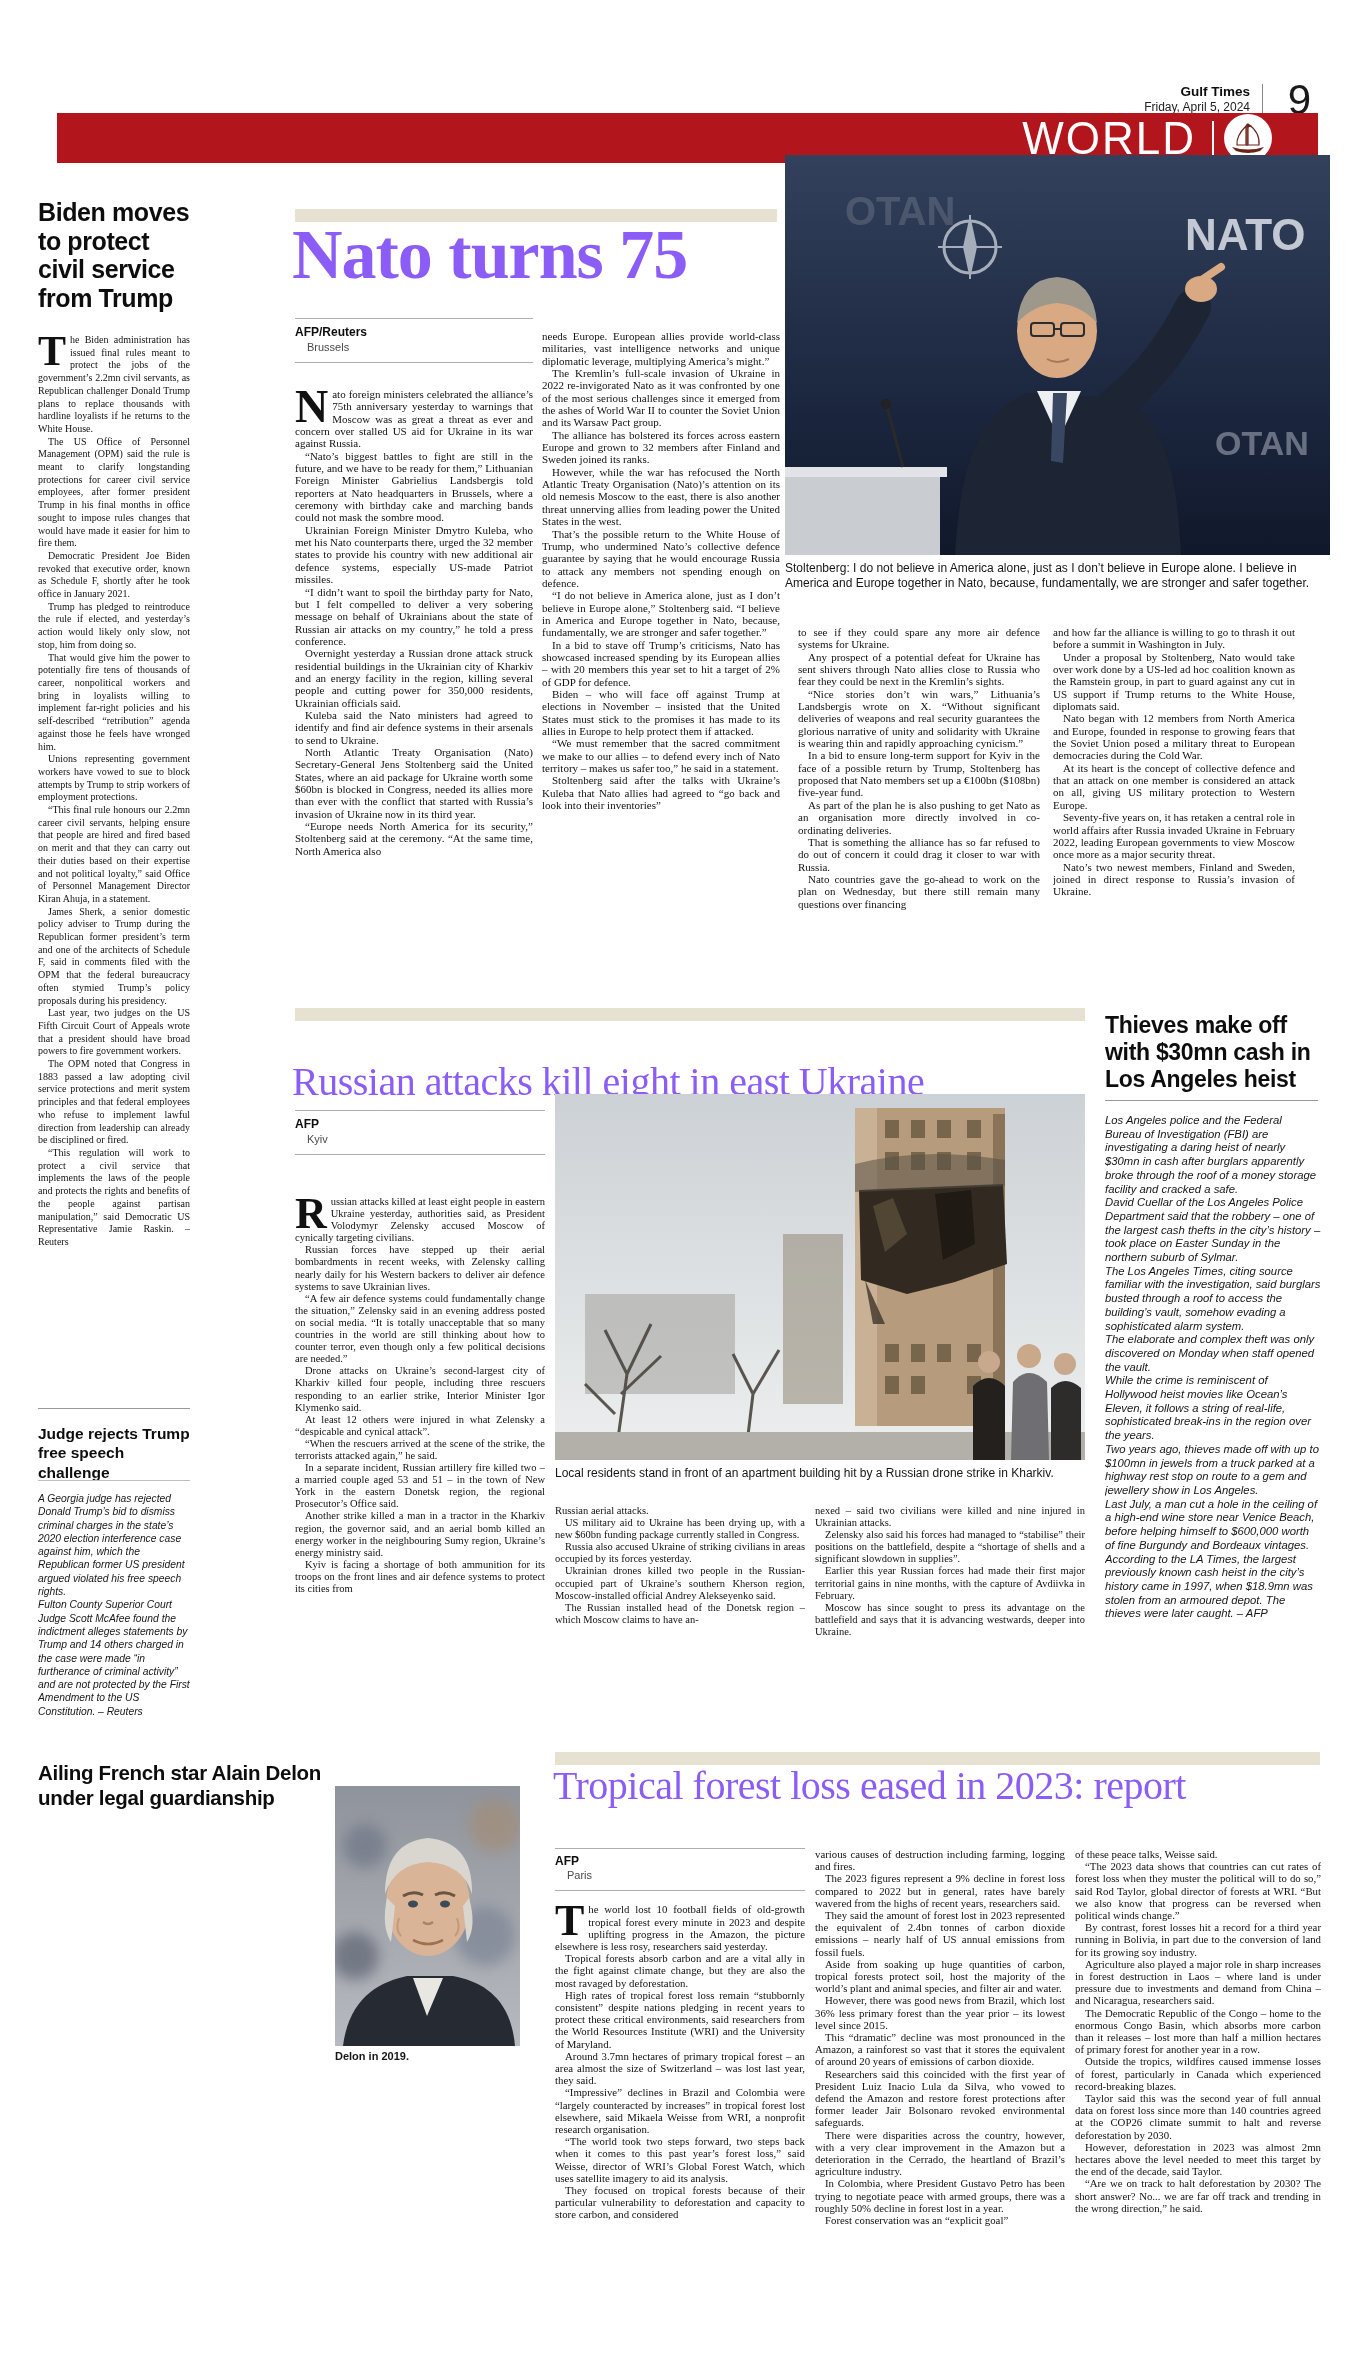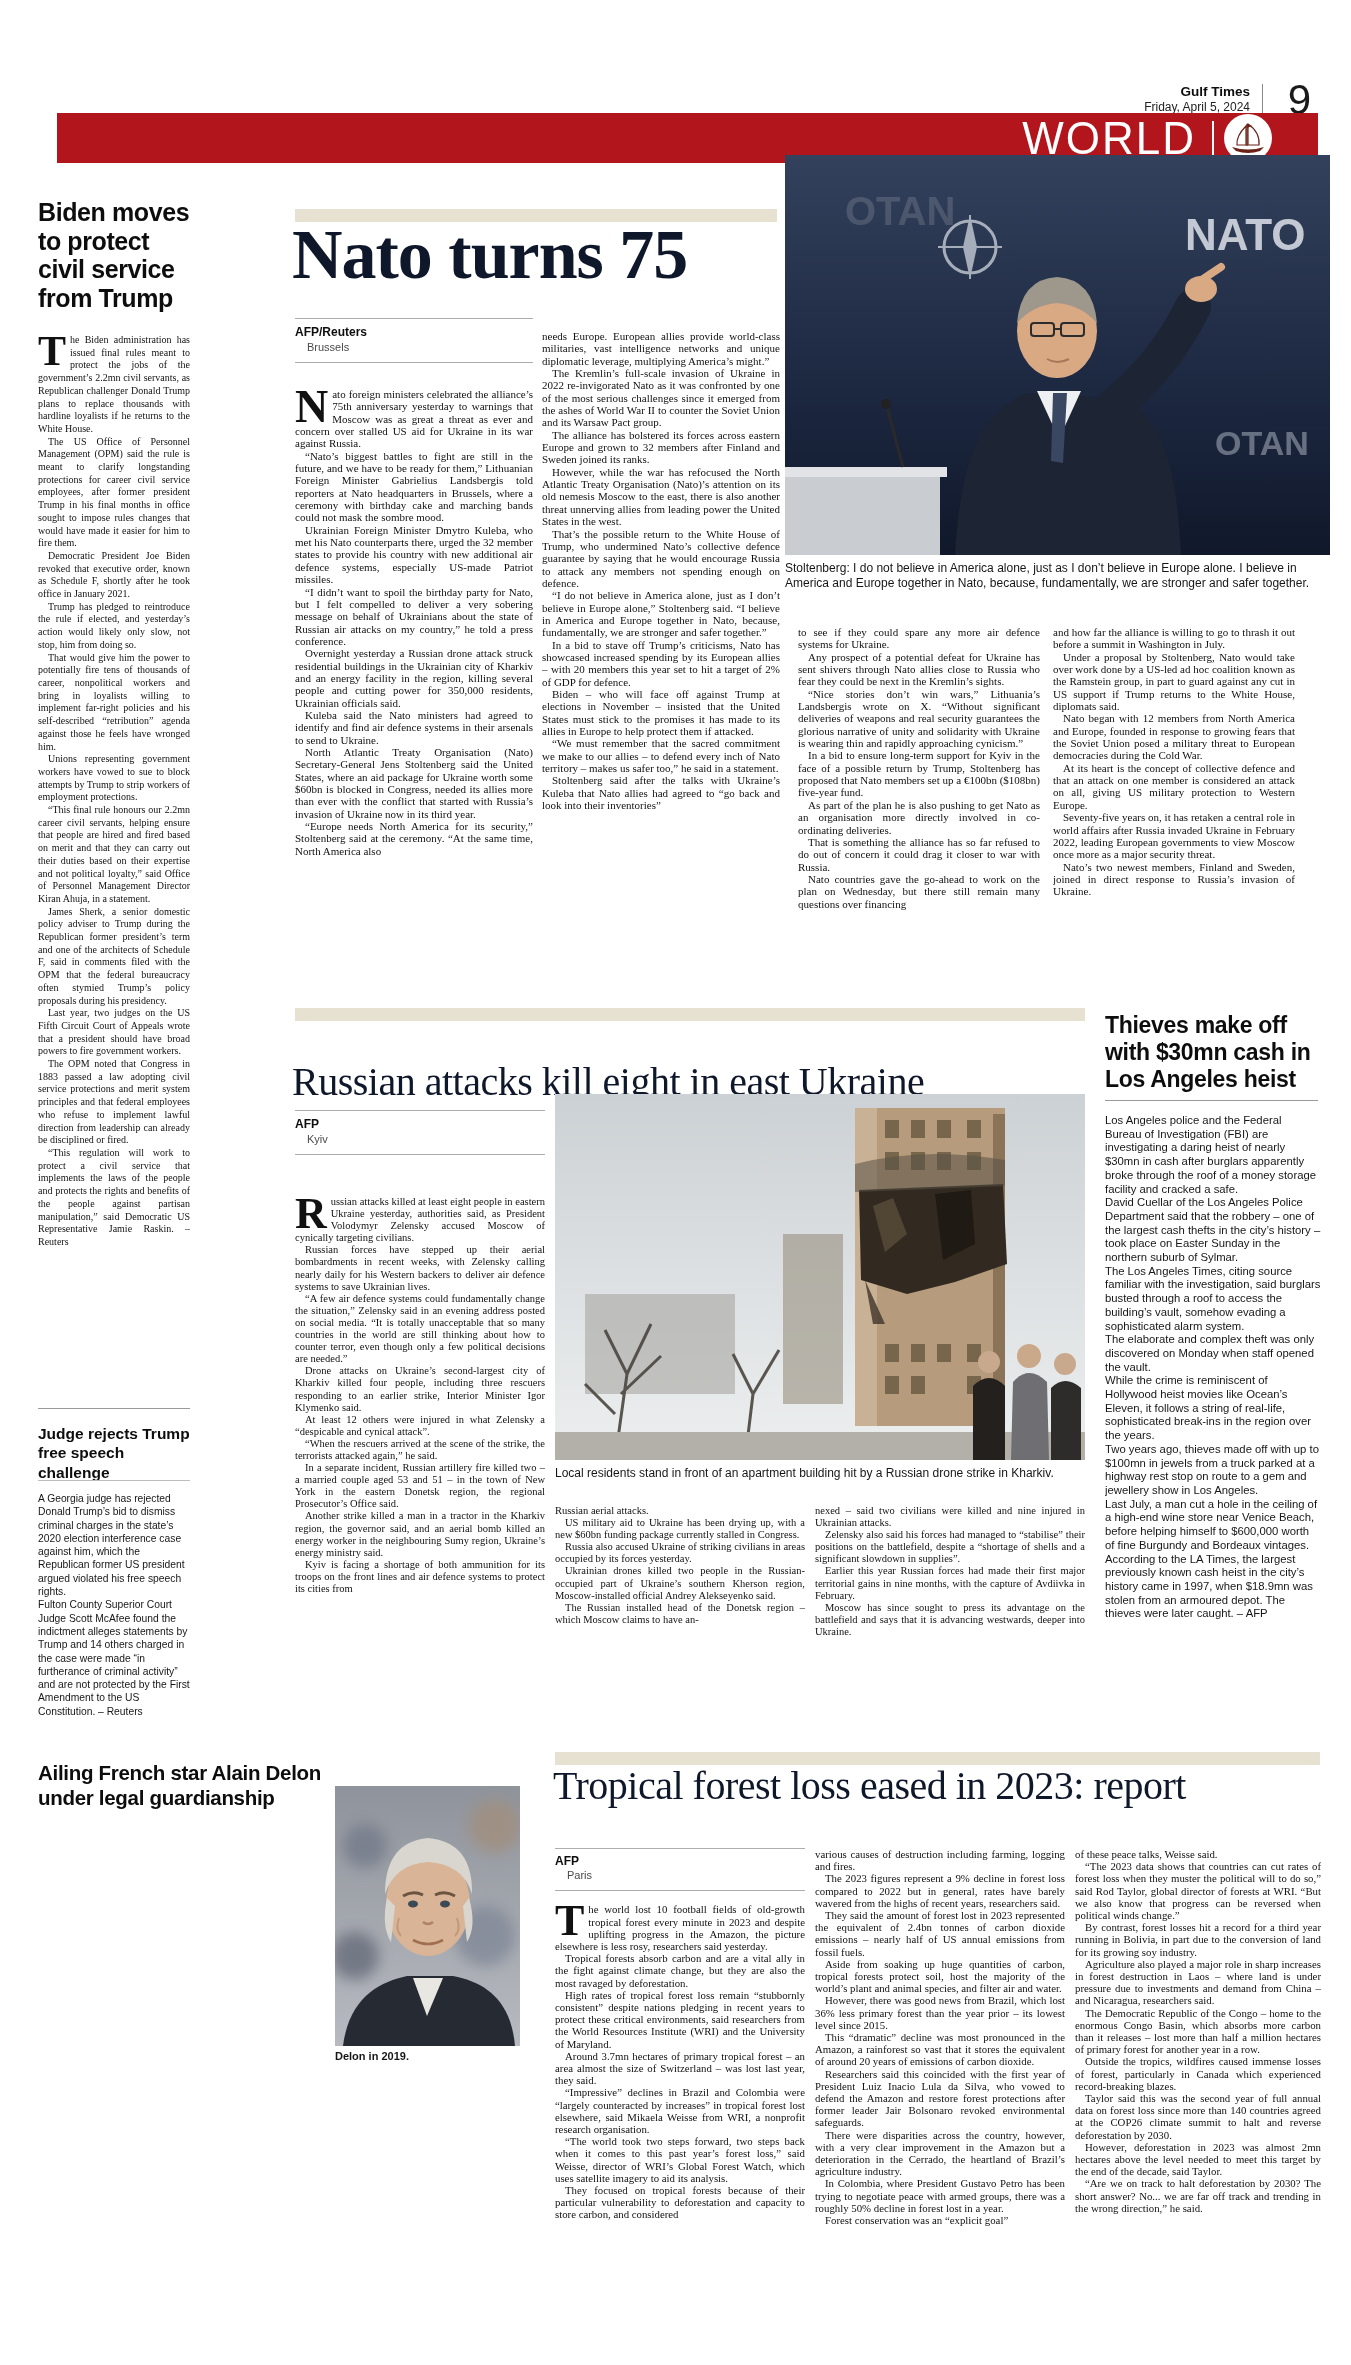--- a/index.html
+++ b/index.html
@@ -20,33 +20,33 @@
   .banner{position:absolute;left:57px;top:113px;width:1261px;height:50px;background:#b2151c;}
   .banner-word{position:absolute;right:122px;top:0;height:50px;line-height:50px;
                font-family:"Liberation Sans",sans-serif;font-size:44px;font-weight:400;
                color:#fff;letter-spacing:2px;transform:scaleY(1.05);transform-origin:center;}
   .banner-sep{position:absolute;right:104px;top:8px;width:2px;height:34px;background:#fff;}
   .banner-logo{position:absolute;right:46px;top:1px;width:48px;height:48px;border-radius:50%;
                background:#fff;display:flex;align-items:center;justify-content:center;}
 
   
   .h-sans{font-family:"Liberation Sans",sans-serif;font-weight:700;color:#0d0d0d;}
-  .h-serif{font-family:"Liberation Serif",serif;color:#0f172a;}
+  .h-serif{font-family:"Liberation Serif",serif;color:#8b5cf6;}
   .strip{background:#e7e1d1;}
 
   
   .byline{border-top:1px solid #adadad;border-bottom:1px solid #adadad;padding:6px 0 9px;}
   .byline .agency{font-family:"Liberation Sans",sans-serif;font-weight:700;font-size:12px;color:#0d0d0d;}
   .byline .loc{font-family:"Liberation Sans",sans-serif;font-size:11px;color:#4a4a4a;margin-top:2px;padding-left:12px;}
 
   
   .serifcol{font-family:"Liberation Serif",serif;overflow:hidden;}
   .serifcol p{margin:0;text-align:justify;}
   .serifcol p + p{text-indent:10px;}
-  .sanscol{font-family:"Liberation Sans",sans-serif;overflow:hidden;color:#161616;}
+  .sanscol{font-family:"Liberation Sans",sans-serif;overflow:hidden;color:#161616;font-style:italic;}
   .sanscol p{margin:0;text-align:left;}
 
   .dropcap > p:first-of-type::first-letter{
     float:left;font-weight:700;padding:1px 4px 0 0;font-family:"Liberation Serif",serif;}
   .dc42 > p:first-of-type::first-letter{font-size:42px;line-height:33px;}
   .dc46 > p:first-of-type::first-letter{font-size:46px;line-height:36px;}
   .dc44 > p:first-of-type::first-letter{font-size:44px;line-height:34px;}
 
   .caption{font-family:"Liberation Sans",sans-serif;color:#161616;}
   .rule{background:#9a9a9a;}

